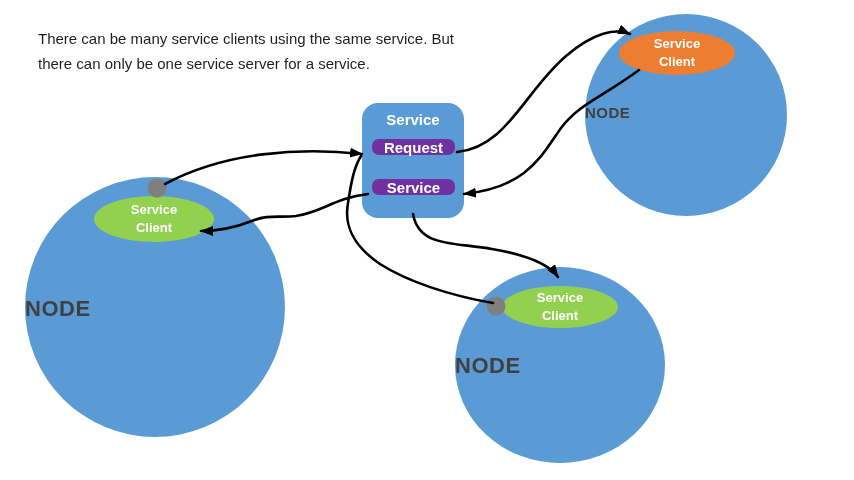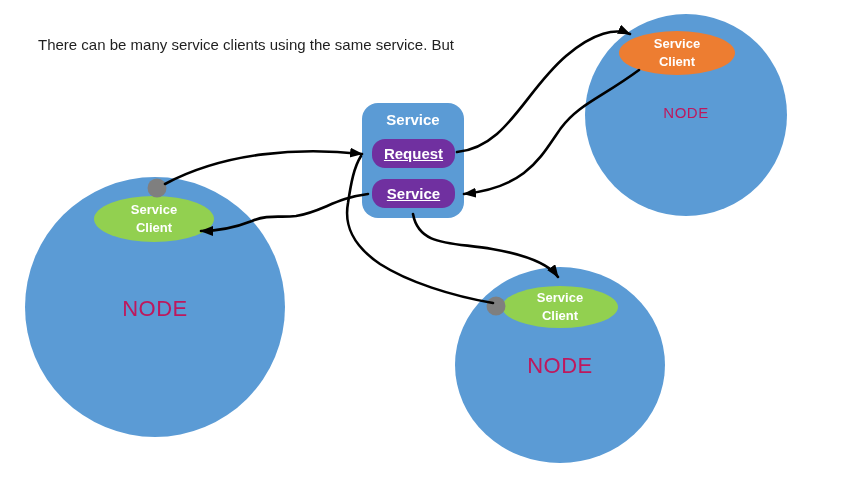--- a/index.html
+++ b/index.html
@@ -15,21 +15,21 @@
   
   #caption {
     position: absolute;
     left: 38px;
     top: 26px;
     width: 460px;
     font-size: 15px;
     line-height: 25px;
     color: #1f1f1f;
   }
-  #caption span { display: block; margin-top: 6px; }
+  #caption span { display: block; }
 
   
   .circle {
     position: absolute;
     border-radius: 50%;
     background: #5B9BD5;
   }
   #circle-left     { left: 25px;  top: 177px; width: 260px; height: 260px; }
   #circle-topright { left: 585px; top: 14px;  width: 202px; height: 202px; }
   #circle-bottom   { left: 455px; top: 267px; width: 210px; height: 196px; }
@@ -48,23 +48,22 @@
     line-height: 18px;
     text-align: center;
   }
   #ellipse-left     { left: 94px;  top: 196px; width: 120px; height: 46px; background: #92D050; }
   #ellipse-bottom   { left: 502px; top: 286px; width: 116px; height: 42px; background: #92D050; }
   #ellipse-topright { left: 619px; top: 31px;  width: 116px; height: 44px; background: #ED7D31; }
 
   
   .node-label {
     position: absolute;
-    color: #be185d;
-    font-weight: normal;
-    text-align: center;
+    color: #404040;
+    font-weight: bold;
     letter-spacing: 0.5px;
   }
   #label-left     { left: 25px;  top: 296px; width: 260px; font-size: 22px; }
   #label-topright { left: 585px; top: 104px; width: 202px; font-size: 15px; }
   #label-bottom   { left: 455px; top: 353px; width: 210px; font-size: 22px; }
 
   
   #service-box {
     position: absolute;
     left: 362px; top: 103px;
@@ -77,30 +76,29 @@
     left: 362px; top: 111px;
     width: 102px;
     text-align: center;
     color: #ffffff;
     font-weight: bold;
     font-size: 15px;
   }
   .pill {
     position: absolute;
     left: 372px;
-    width: 83px; height: 29px;
+    width: 83px; height: 16px;
     background: #7030A0;
-    border-radius: 13px;
+    border-radius: 7px;
     color: #ffffff;
     font-weight: bold;
     font-size: 15px;
     display: flex;
     align-items: center;
     justify-content: center;
-    text-decoration: underline;
   }
   #request  { top: 139px; }
   #response { top: 179px; }
 
   
   #arrows {
     position: absolute;
     left: 0; top: 0;
     width: 854px; height: 480px;
     pointer-events: none;
@@ -112,20 +110,21 @@
     stroke-linecap: round;
   }
 </style>
 </head>
 <body>
 
 <div id="canvas">
 
   <div id="caption">
     <span>There can be many service clients using the same service. But</span>
+    <span>there can only be one service server for a service.</span>
   </div>
 
   <div class="circle" id="circle-left"></div>
   <div class="circle" id="circle-topright"></div>
   <div class="circle" id="circle-bottom"></div>
 
   <div class="node-label" id="label-left">NODE</div>
   <div class="node-label" id="label-topright">NODE</div>
   <div class="node-label" id="label-bottom">NODE</div>
 

